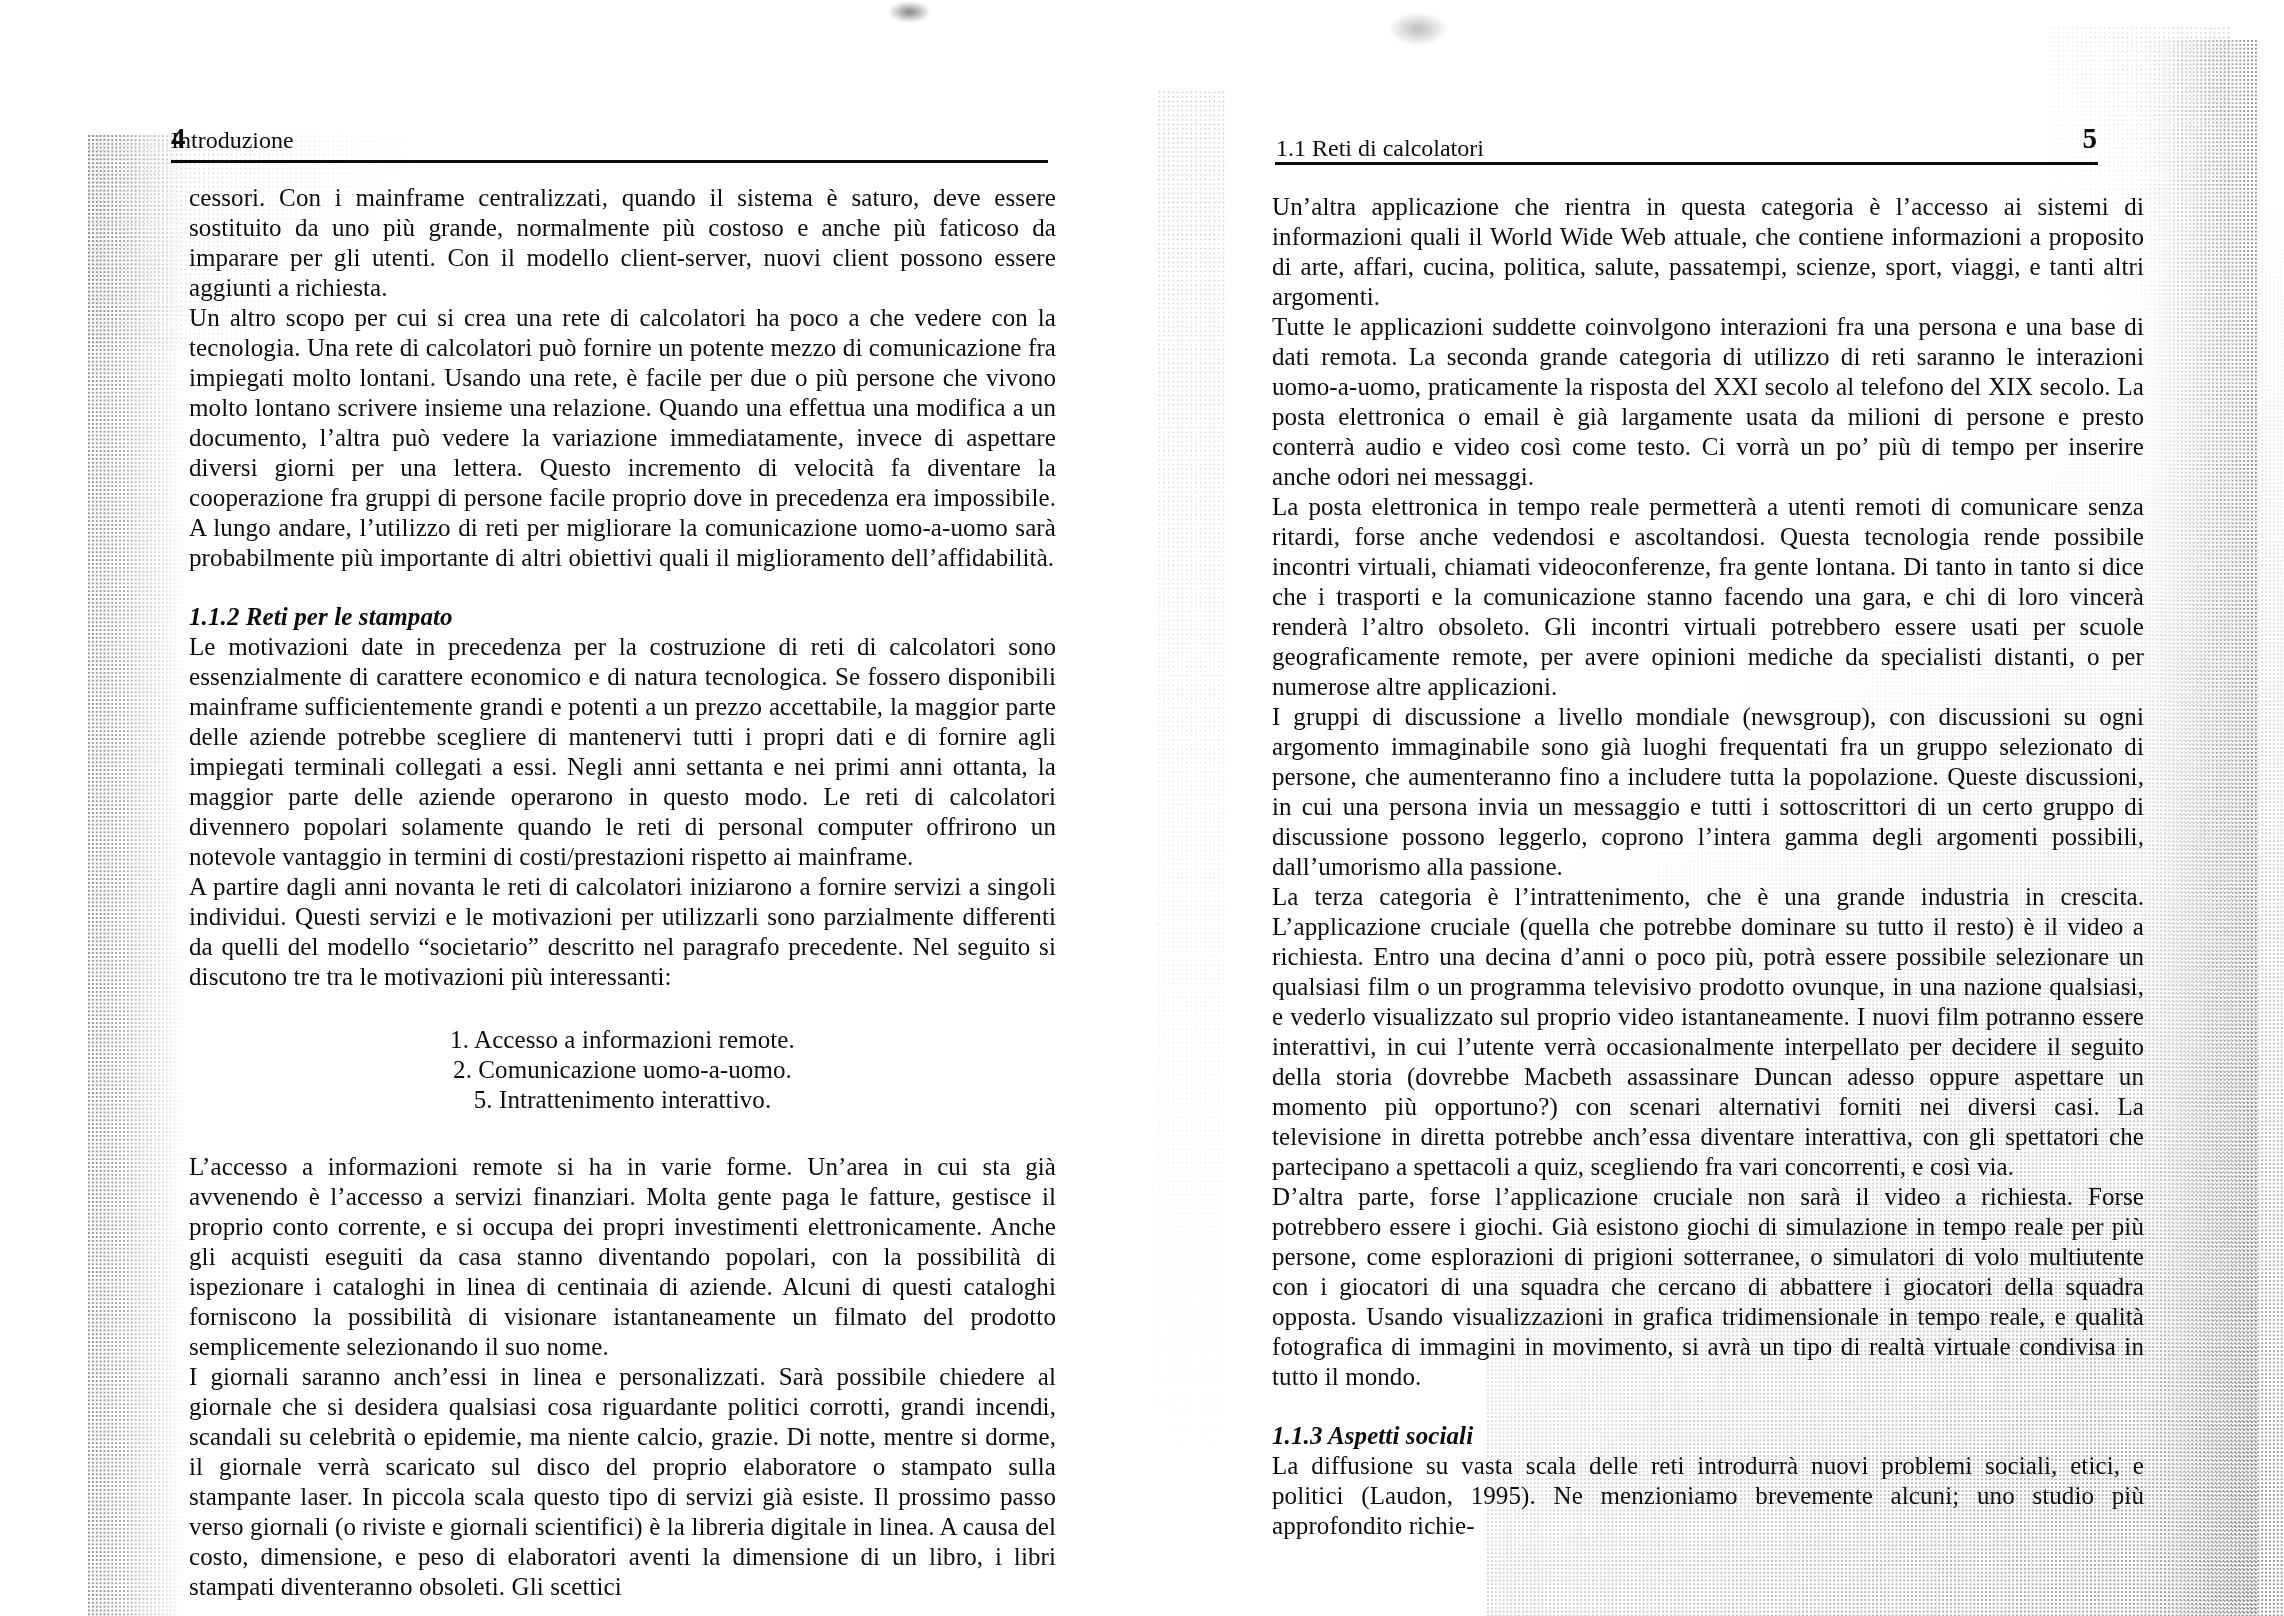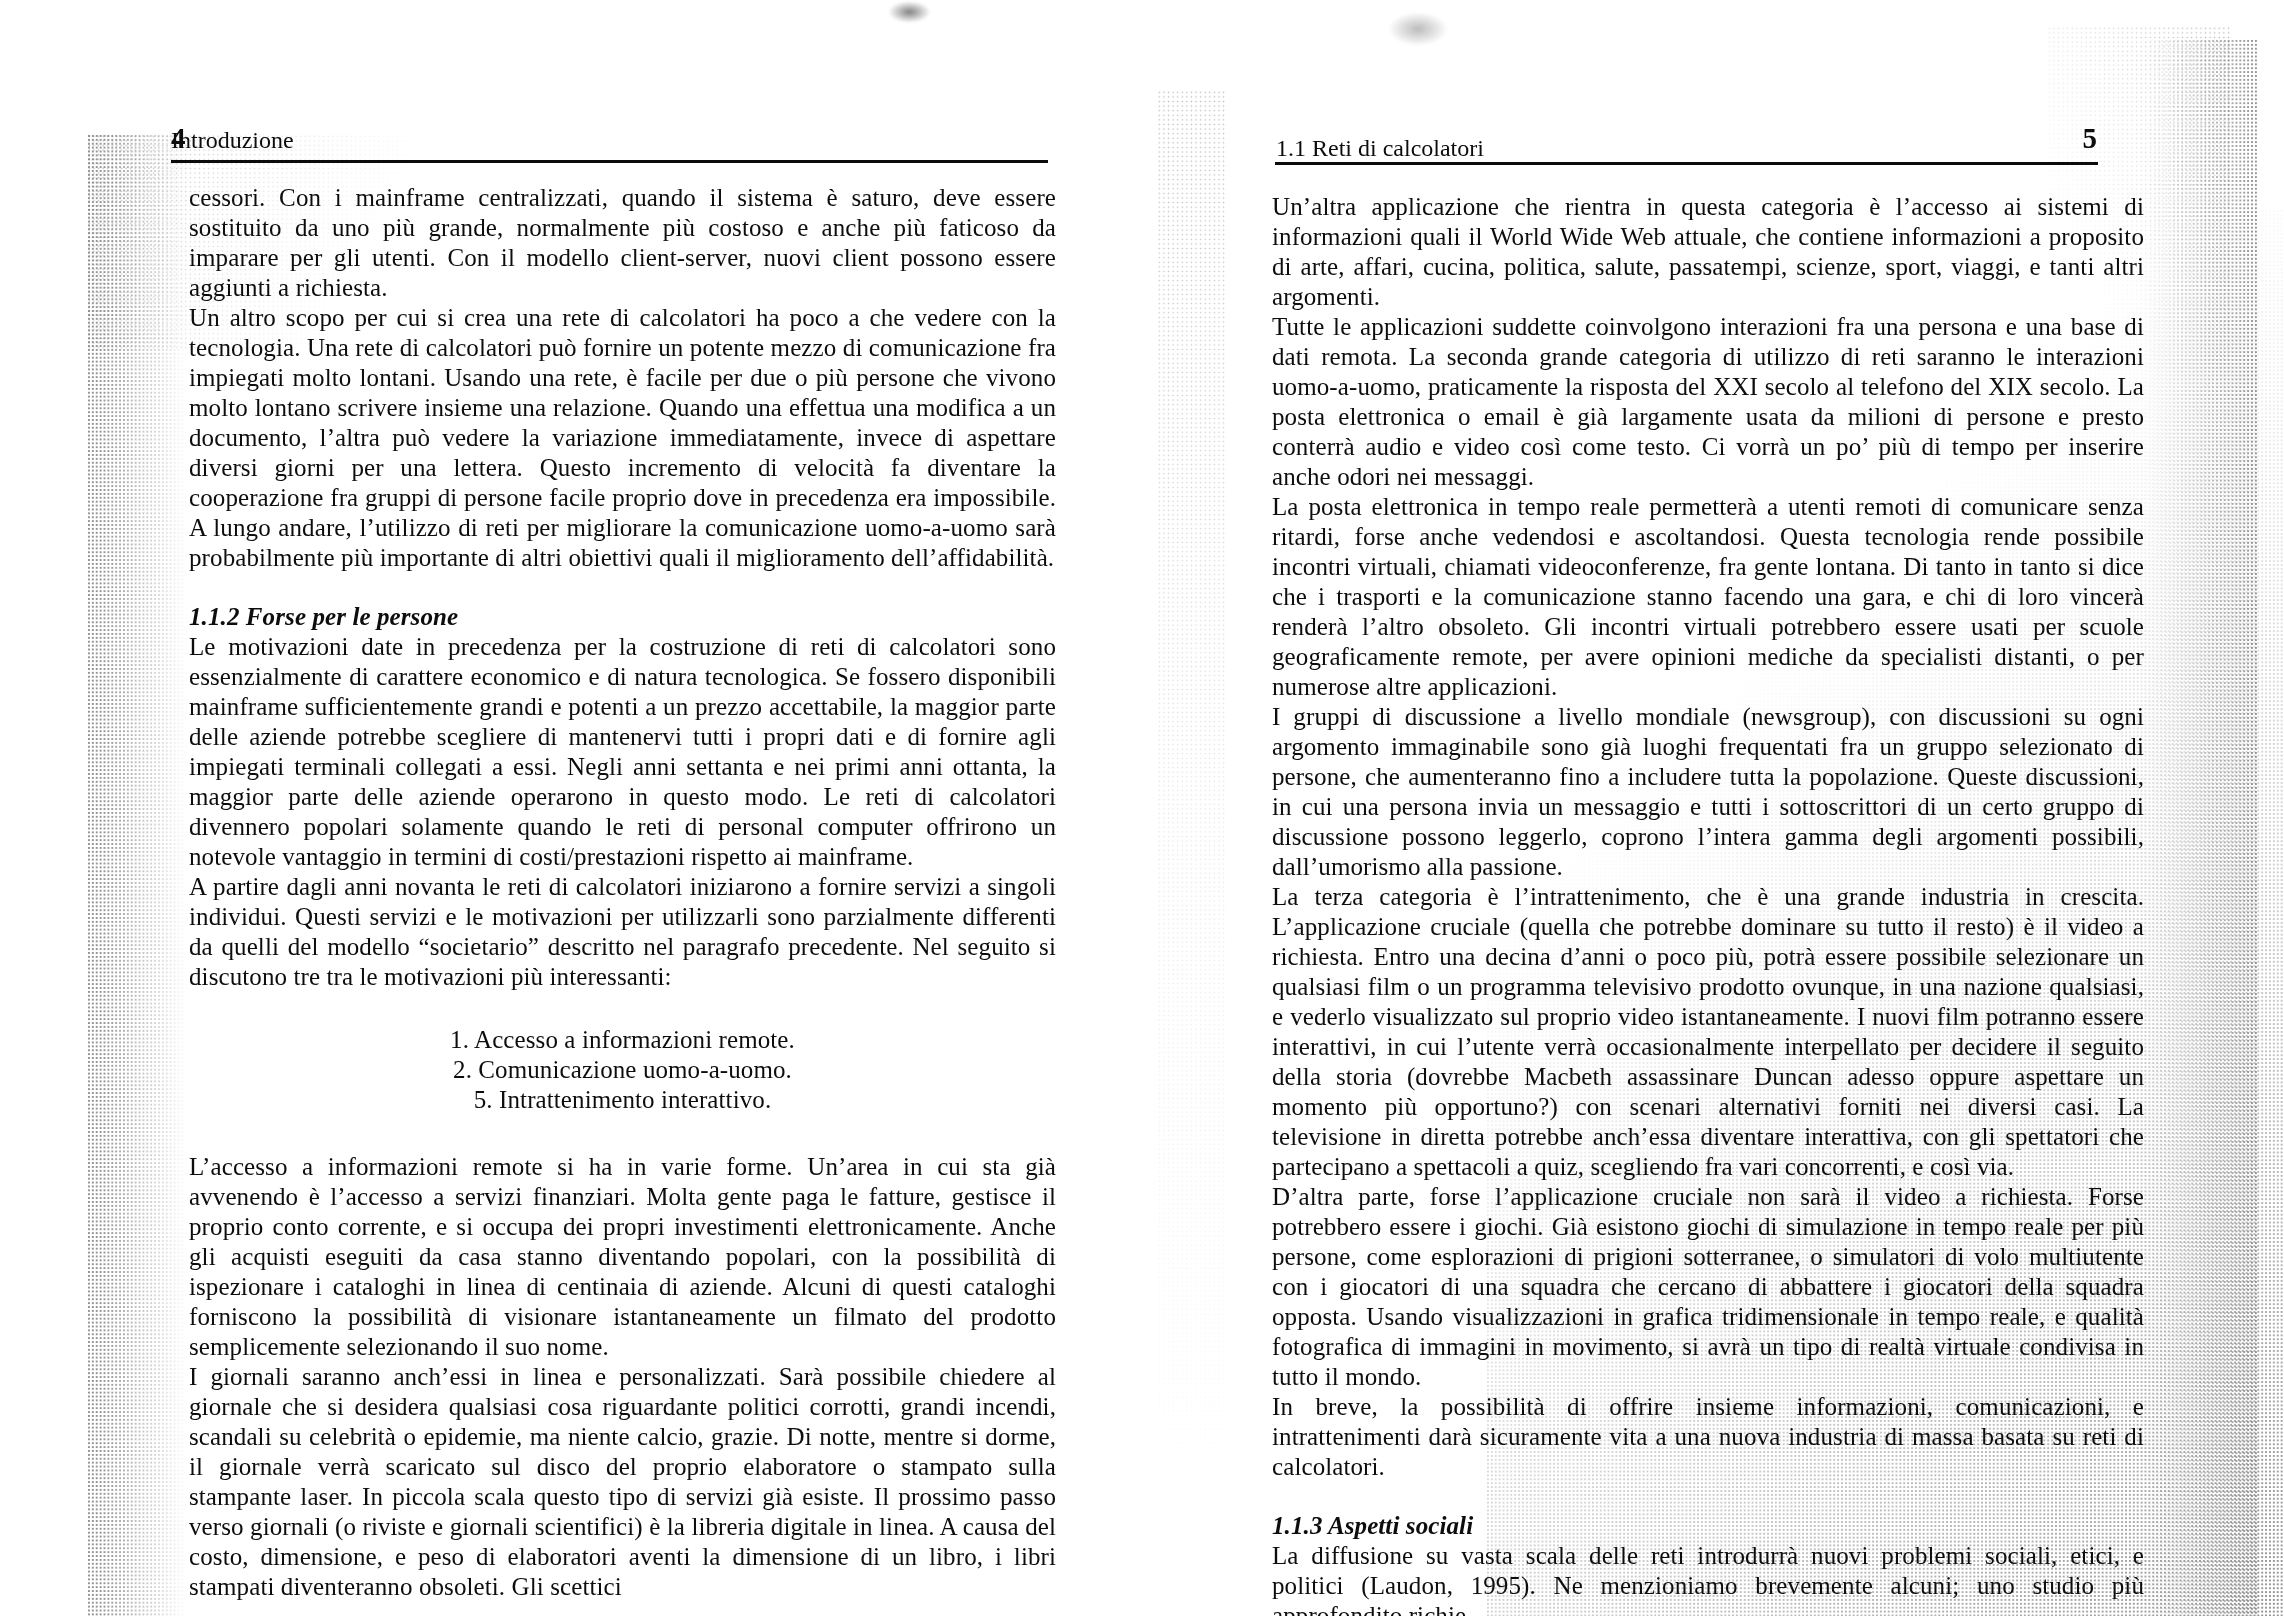--- a/index.html
+++ b/index.html
@@ -92,21 +92,21 @@
 <div class="smudge" id="smudge-1"></div>
 <div class="smudge" id="smudge-2"></div>
 
 <div>
   <div class="pagenum" id="lp-num">4</div>
   <div class="runhead" id="lp-head">Introduzione</div>
   <div class="rule" id="lp-rule"></div>
   <div class="page-body" id="lp-body">
       <p>cessori. Con i mainframe centralizzati, quando il sistema è saturo, deve essere sostituito da uno più grande, normalmente più costoso e anche più faticoso da imparare per gli utenti. Con il modello client-server, nuovi client possono essere aggiunti a richiesta.</p>
       <p>Un altro scopo per cui si crea una rete di calcolatori ha poco a che vedere con la tecnologia. Una rete di calcolatori può fornire un potente <b>mezzo di comunicazione</b> fra impiegati molto lontani. Usando una rete, è facile per due o più persone che vivono molto lontano scrivere insieme una relazione. Quando una effettua una modifica a un documento, l’altra può vedere la variazione immediatamente, invece di aspettare diversi giorni per una lettera. Questo incremento di velocità fa diventare la cooperazione fra gruppi di persone facile proprio dove in precedenza era impossibile. A lungo andare, l’utilizzo di reti per migliorare la comunicazione uomo-a-uomo sarà probabilmente più importante di altri obiettivi quali il miglioramento dell’affidabilità.</p>
-      <p class="h">1.1.2 Forse per le persone</p>
+      <p class="h">1.1.2 Reti per le stampato</p>
       <p>Le motivazioni date in precedenza per la costruzione di reti di calcolatori sono essenzialmente di carattere economico e di natura tecnologica. Se fossero disponibili mainframe sufficientemente grandi e potenti a un prezzo accettabile, la maggior parte delle aziende potrebbe scegliere di mantenervi tutti i propri dati e di fornire agli impiegati terminali collegati a essi. Negli anni settanta e nei primi anni ottanta, la maggior parte delle aziende operarono in questo modo. Le reti di calcolatori divennero popolari solamente quando le reti di personal computer offrirono un notevole vantaggio in termini di costi/prestazioni rispetto ai mainframe.</p>
       <p>A partire dagli anni novanta le reti di calcolatori iniziarono a fornire servizi a singoli individui. Questi servizi e le motivazioni per utilizzarli sono parzialmente differenti da quelli del modello “societario” descritto nel paragrafo precedente. Nel seguito si discutono tre tra le motivazioni più interessanti:</p>
       <div class="list">
         <div>1. Accesso a informazioni remote.</div>
         <div>2. Comunicazione uomo-a-uomo.</div>
         <div>5. Intrattenimento interattivo.</div>
       </div>
       <p>L’accesso a informazioni remote si ha in varie forme. Un’area in cui sta già avvenendo è l’accesso a servizi finanziari. Molta gente paga le fatture, gestisce il proprio conto corrente, e si occupa dei propri investimenti elettronicamente. Anche gli acquisti eseguiti da casa stanno diventando popolari, con la possibilità di ispezionare i cataloghi in linea di centinaia di aziende. Alcuni di questi cataloghi forniscono la possibilità di visionare istantaneamente un filmato del prodotto semplicemente selezionando il suo nome.</p>
       <p>I giornali saranno anch’essi in linea e personalizzati. Sarà possibile chiedere al giornale che si desidera qualsiasi cosa riguardante politici corrotti, grandi incendi, scandali su celebrità o epidemie, ma niente calcio, grazie. Di notte, mentre si dorme, il giornale verrà scaricato sul disco del proprio elaboratore o stampato sulla stampante laser. In piccola scala questo tipo di servizi già esiste. Il prossimo passo verso giornali (o riviste e giornali scientifici) è la libreria digitale in linea. A causa del costo, dimensione, e peso di elaboratori aventi la dimensione di un libro, i libri stampati diventeranno obsoleti. Gli scettici</p>
     </div>
@@ -116,18 +116,17 @@
   <div class="runhead" id="rp-head">1.1 Reti di calcolatori</div>
   <div class="pagenum" id="rp-num">5</div>
   <div class="rule" id="rp-rule"></div>
   <div class="page-body" id="rp-body">
       <p>Un’altra applicazione che rientra in questa categoria è l’accesso ai sistemi di informazioni quali il World Wide Web attuale, che contiene informazioni a proposito di arte, affari, cucina, politica, salute, passatempi, scienze, sport, viaggi, e tanti altri argomenti.</p>
       <p>Tutte le applicazioni suddette coinvolgono interazioni fra una persona e una base di dati remota. La seconda grande categoria di utilizzo di reti saranno le interazioni uomo-a-uomo, praticamente la risposta del XXI secolo al telefono del XIX secolo. La posta elettronica o <b>email</b> è già largamente usata da milioni di persone e presto conterrà audio e video così come testo. Ci vorrà un po’ più di tempo per inserire anche odori nei messaggi.</p>
       <p>La posta elettronica in tempo reale permetterà a utenti remoti di comunicare senza ritardi, forse anche vedendosi e ascoltandosi. Questa tecnologia rende possibile incontri virtuali, chiamati <b>videoconferenze</b>, fra gente lontana. Di tanto in tanto si dice che i trasporti e la comunicazione stanno facendo una gara, e chi di loro vincerà renderà l’altro obsoleto. Gli incontri virtuali potrebbero essere usati per scuole geograficamente remote, per avere opinioni mediche da specialisti distanti, o per numerose altre applicazioni.</p>
       <p>I gruppi di discussione a livello mondiale (newsgroup), con discussioni su ogni argomento immaginabile sono già luoghi frequentati fra un gruppo selezionato di persone, che aumenteranno fino a includere tutta la popolazione. Queste discussioni, in cui una persona invia un messaggio e tutti i sottoscrittori di un certo gruppo di discussione possono leggerlo, coprono l’intera gamma degli argomenti possibili, dall’umorismo alla passione.</p>
       <p>La terza categoria è l’intrattenimento, che è una grande industria in crescita. L’applicazione cruciale (quella che potrebbe dominare su tutto il resto) è il video a richiesta. Entro una decina d’anni o poco più, potrà essere possibile selezionare un qualsiasi film o un programma televisivo prodotto ovunque, in una nazione qualsiasi, e vederlo visualizzato sul proprio video istantaneamente. I nuovi film potranno essere interattivi, in cui l’utente verrà occasionalmente interpellato per decidere il seguito della storia (dovrebbe Macbeth assassinare Duncan adesso oppure aspettare un momento più opportuno?) con scenari alternativi forniti nei diversi casi. La televisione in diretta potrebbe anch’essa diventare interattiva, con gli spettatori che partecipano a spettacoli a quiz, scegliendo fra vari concorrenti, e così via.</p>
       <p>D’altra parte, forse l’applicazione cruciale non sarà il video a richiesta. Forse potrebbero essere i giochi. Già esistono giochi di simulazione in tempo reale per più persone, come esplorazioni di prigioni sotterranee, o simulatori di volo multiutente con i giocatori di una squadra che cercano di abbattere i giocatori della squadra opposta. Usando visualizzazioni in grafica tridimensionale in tempo reale, e qualità fotografica di immagini in movimento, si avrà un tipo di realtà virtuale condivisa in tutto il mondo.</p>
-      <p>In breve, la possibilità di offrire insieme informazioni, comunicazioni, e intrattenimenti darà sicuramente vita a una nuova industria di massa basata su reti di calcolatori.</p>
       <p class="h">1.1.3 Aspetti sociali</p>
       <p>La diffusione su vasta scala delle reti introdurrà nuovi problemi sociali, etici, e politici (Laudon, 1995). Ne menzioniamo brevemente alcuni; uno studio più approfondito richie-</p>
     </div>
 </div>
 
 
 </body></html>

